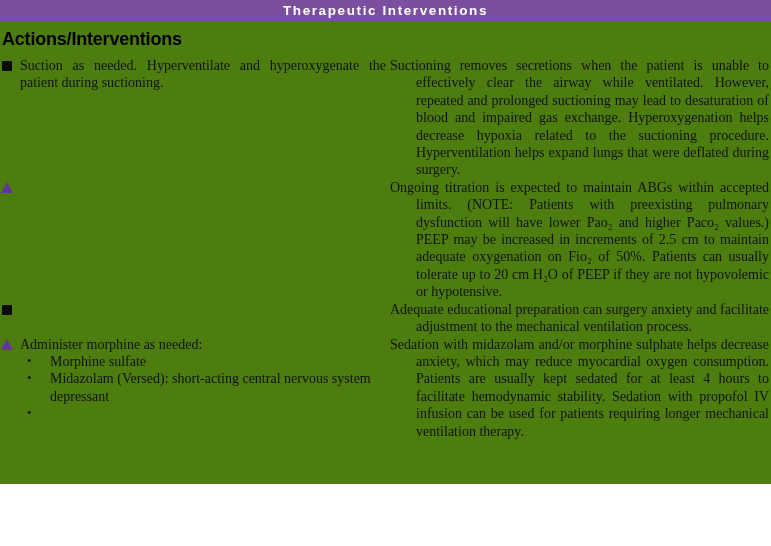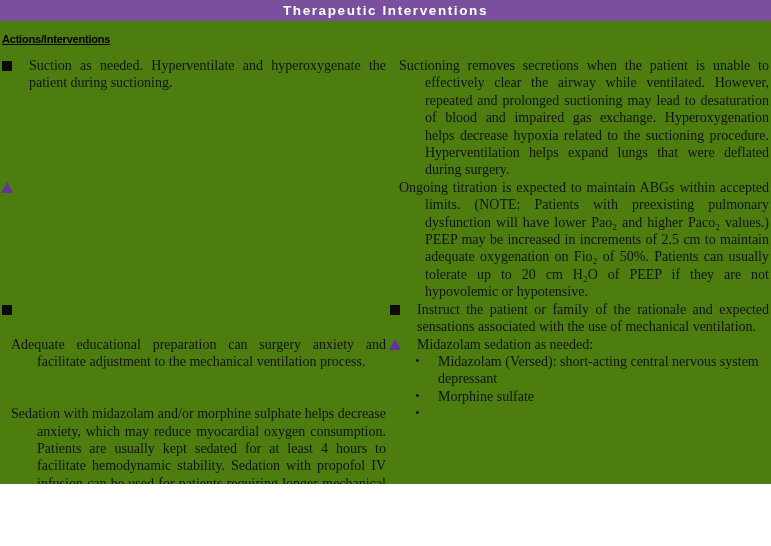--- a/index.html
+++ b/index.html
@@ -23,31 +23,30 @@
     font-weight:bold;font-size:13.5px;letter-spacing:1.6px;line-height:1;
     padding-top:1px;
   }
   .cols{
     display:grid;grid-template-columns:384px 1fr;column-gap:4px;
     padding:0 2px;
   }
   .col-headers{padding-top:10px;padding-bottom:9px;}
   .col-header{
     font-family:"Liberation Sans","DejaVu Sans",sans-serif;
-    font-weight:bold;font-size:11px;line-height:17px;color:#000;
+    font-weight:bold;font-size:18px;line-height:17px;color:#000;
     letter-spacing:-0.2px;
-    text-decoration:underline;
   }
   .col-header.right{padding-left:26px;}
   .action-cell{position:relative;padding-left:18px;}
   .rationale-cell{}
   .action-text,.rationale-text,.sub-item{
     font-size:14px;line-height:17.4px;
     text-align:justify;
-    -webkit-hyphens:auto;hyphens:auto;margin-left:9px;
+    -webkit-hyphens:auto;hyphens:auto;
   }
   .rationale-text{padding-left:26px;text-indent:-26px;}
   .square-bullet{
     position:absolute;left:0;top:4px;width:10px;height:10px;background:#0b0b0b;
   }
   .triangle-bullet{
     position:absolute;left:-1px;top:3px;width:0;height:0;
     border-left:6px solid transparent;border-right:6px solid transparent;
     border-bottom:11px solid var(--bullet-purple);
   }
@@ -83,39 +82,35 @@
       <span class="triangle-bullet"></span>
     </div>
     <div class="rationale-cell cell grid-row-2">
       <div class="rationale-text">Ongoing titration is expected to maintain ABGs within accepted limits. (NOTE: Patients with preexisting pulmonary dysfunction will have lower Pao₂ and higher Paco₂ values.) PEEP may be increased in increments of 2.5 cm to maintain adequate oxygenation on Fio₂ of 50%. Patients can usually tolerate up to 20 cm H₂O of PEEP if they are not hypovolemic or hypotensive.</div>
     </div>
 
     <div class="action-cell cell grid-row-3">
       <span class="square-bullet"></span>
     </div>
 
-    <div class="action-cell cell grid-row-4">
-      <span class="square-bullet"></span>
-      <div class="action-text">Instruct the patient or family of the rationale and expected sensations associated with the use of mechanical ventilation.</div>
-    </div>
     <div class="rationale-cell cell grid-row-4">
       <div class="rationale-text">Adequate educational preparation can surgery anxiety and facilitate adjustment to the mechanical ventilation process.</div>
     </div>
 
     <div class="action-cell cell grid-row-5">
       <span class="triangle-bullet"></span>
-      <div class="action-text">Midazolam sedation as needed:</div>
+      <div class="action-text">Administer morphine as needed:</div>
       <ul class="sub-list">
         <li class="sub-item">
           <span class="dot-bullet"></span>
-          <span>Midazolam (Versed): short-acting central nervous system depressant</span>
+          <span>Morphine sulfate</span>
         </li>
         <li class="sub-item">
           <span class="dot-bullet"></span>
-          <span>Morphine sulfate</span>
+          <span>Midazolam (Versed): short-acting central nervous system depressant</span>
         </li>
         <li class="sub-item">
           <span class="dot-bullet"></span>
         </li>
       </ul>
     </div>
     <div class="rationale-cell cell grid-row-5">
       <div class="rationale-text">Sedation with midazolam and/or morphine sulphate helps decrease anxiety, which may reduce myocardial oxygen consumption. Patients are usually kept sedated for at least 4 hours to facilitate hemodynamic stability. Sedation with propofol IV infusion can be used for patients requiring longer mechanical ventilation therapy.</div>
     </div>
 

